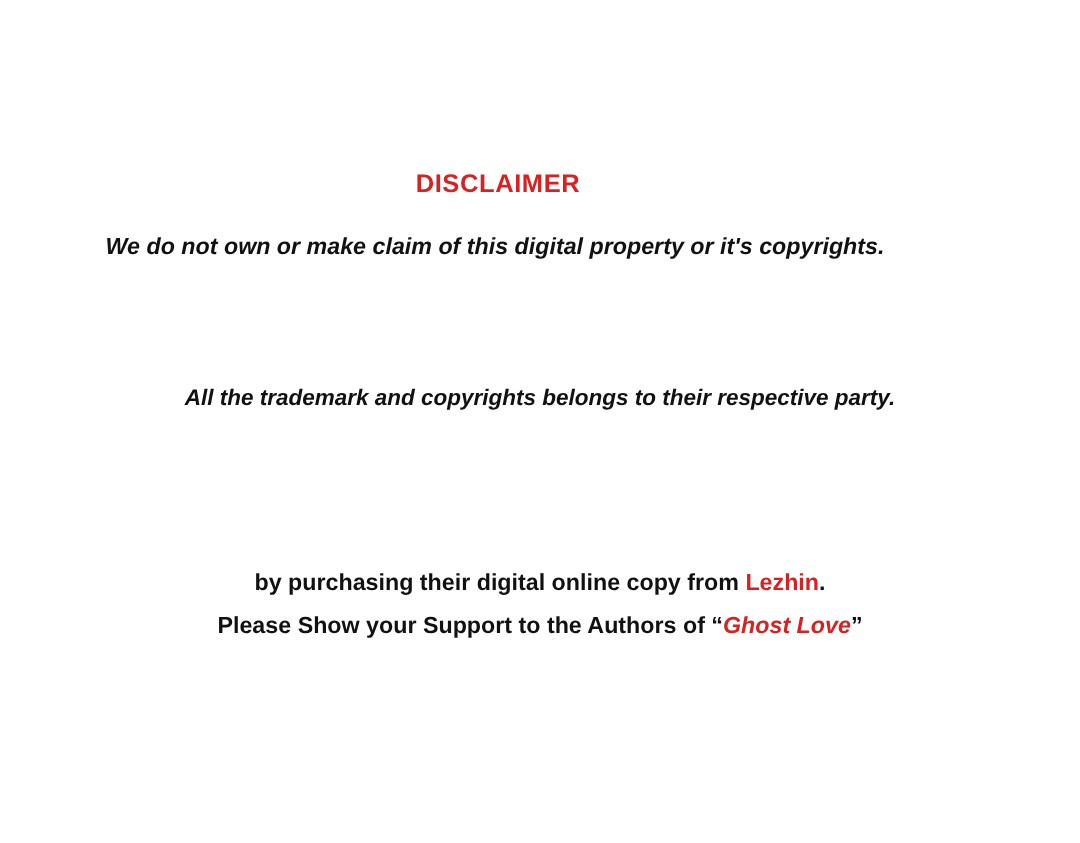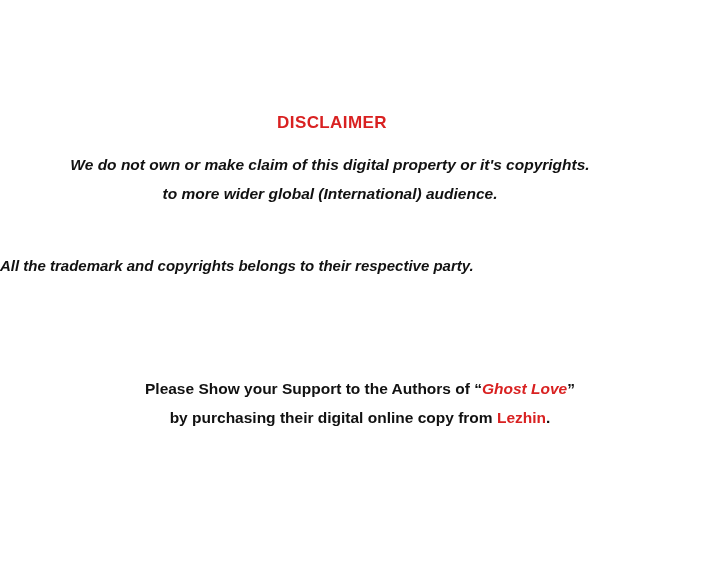--- a/index.html
+++ b/index.html
@@ -50,20 +50,21 @@
   .disclaimer-body .line {
     display: block;
     white-space: nowrap;
   }
 
   .disclaimer-trademark {
     position: absolute;
     top: 253px;
     left: 0;
     width: 720px;
+    text-align: center;
     font-style: italic;
     font-weight: bold;
     font-size: 15px;
     color: #111111;
     line-height: 26px;
   }
 
   .support-block {
     position: absolute;
     top: 374px;
@@ -98,23 +99,22 @@
 </style>
 </head>
 <body>
 
 <div class="page">
 
   <div class="disclaimer-title">DISCLAIMER</div>
 
   <div class="disclaimer-body">
     <span class="line">We do not own or make claim of this digital property or it's copyrights.</span>
-    <span class="line">to more wider global (International) audience.</span>
   </div>
 
   <div class="disclaimer-trademark">All the trademark and copyrights belongs to their respective party.</div>
 
   <div class="support-block">
+    <span class="line"><span>by purchasing their digital online copy from </span><span class="red-text">Lezhin</span><span>.</span></span>
     <span class="line"><span>Please Show your Support to the Authors of </span><span class="quote">“</span><span class="title-highlight">Ghost Love</span><span class="quote">”</span></span>
-    <span class="line"><span>by purchasing their digital online copy from </span><span class="red-text">Lezhin</span><span>.</span></span>
   </div>
 
 </div>
 
 </body></html>

